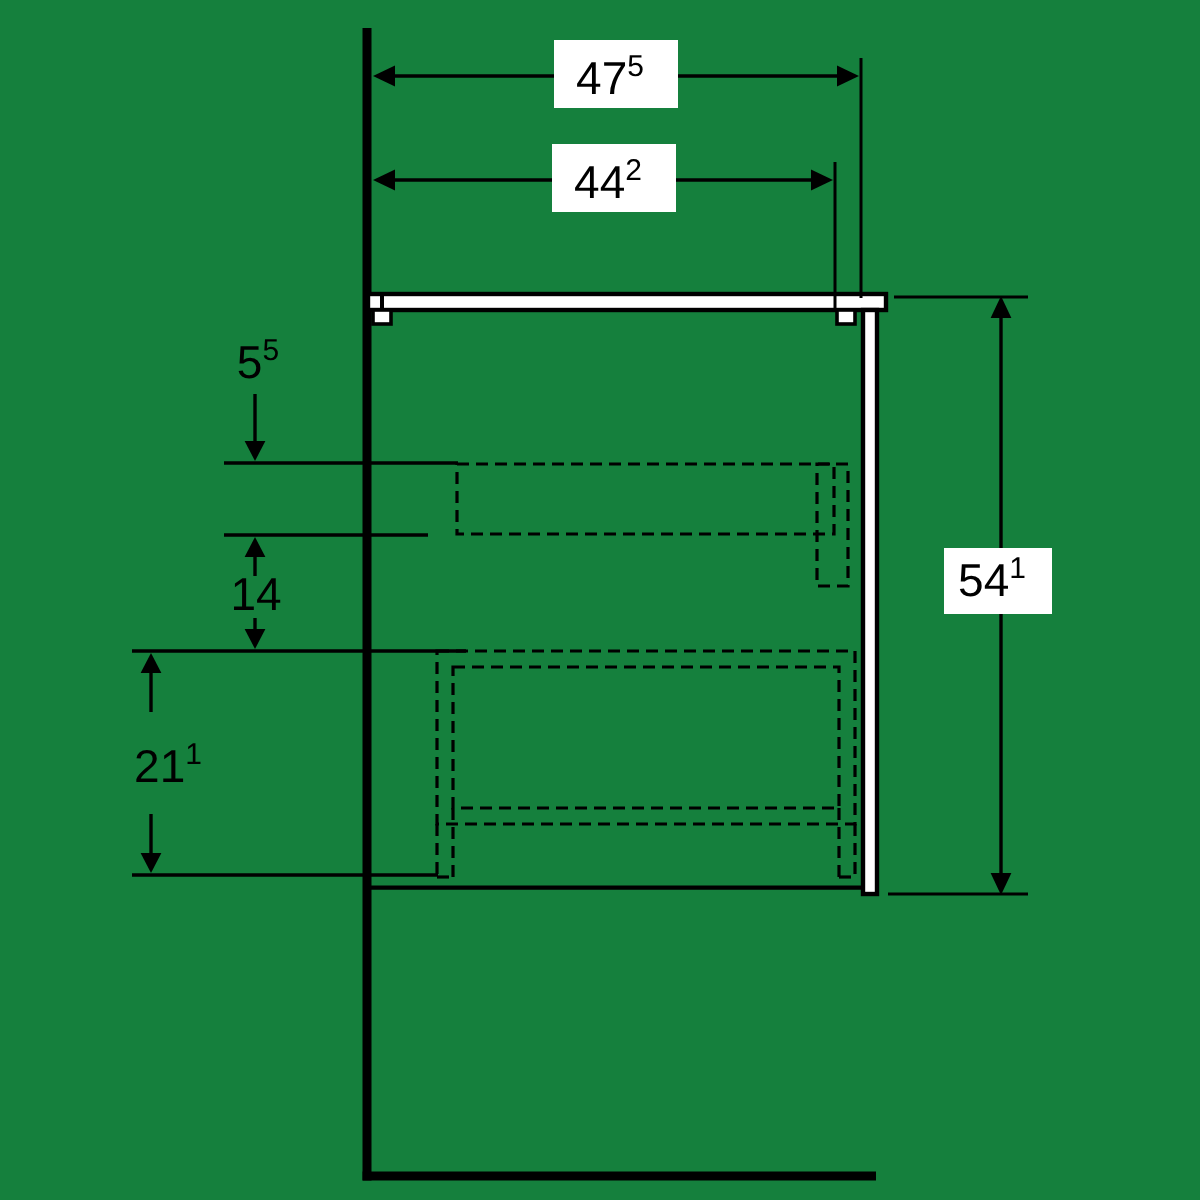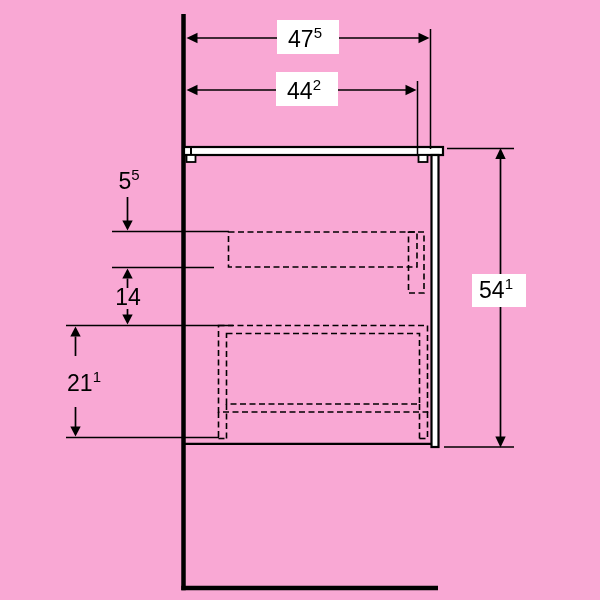--- a/index.html
+++ b/index.html
@@ -1,20 +1,20 @@
 <!DOCTYPE html>
 <html><head>
 <meta charset="utf-8">
 <style>
   html, body { margin: 0; padding: 0; background: #ffffff; }
   .canvas {
     position: relative;
     width: 600px;
     height: 600px;
-    background: #f9a8d4;
+    background: #15803d;
     overflow: hidden;
   }
   svg { display: block; }
   .thick  { stroke: #000; stroke-width: 4.5; fill: none; stroke-linecap: butt; }
   .outline{ stroke: #000; stroke-width: 2.2; }
   .dashed { stroke: #000; stroke-width: 1.6; fill: none; stroke-dasharray: 6 3.5; }
   .ref    { stroke: #000; stroke-width: 1.7; fill: none; }
   .dim    { stroke: #000; stroke-width: 1.7; fill: none; }
   .ext    { stroke: #000; stroke-width: 1.5; fill: none; }
   .arrow  { fill: #000; stroke: none; }

